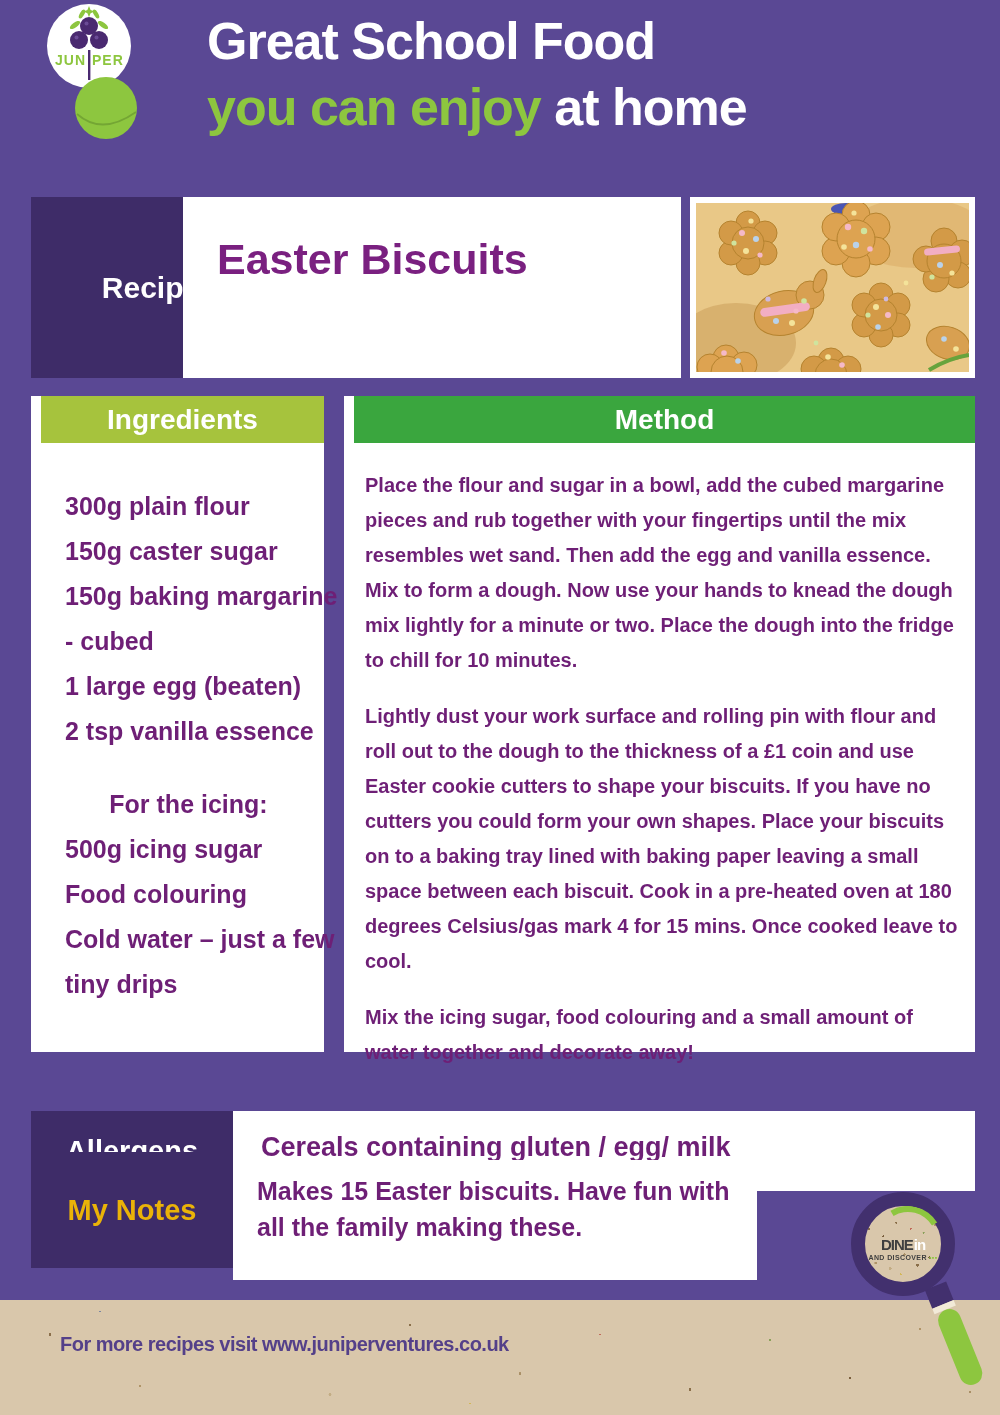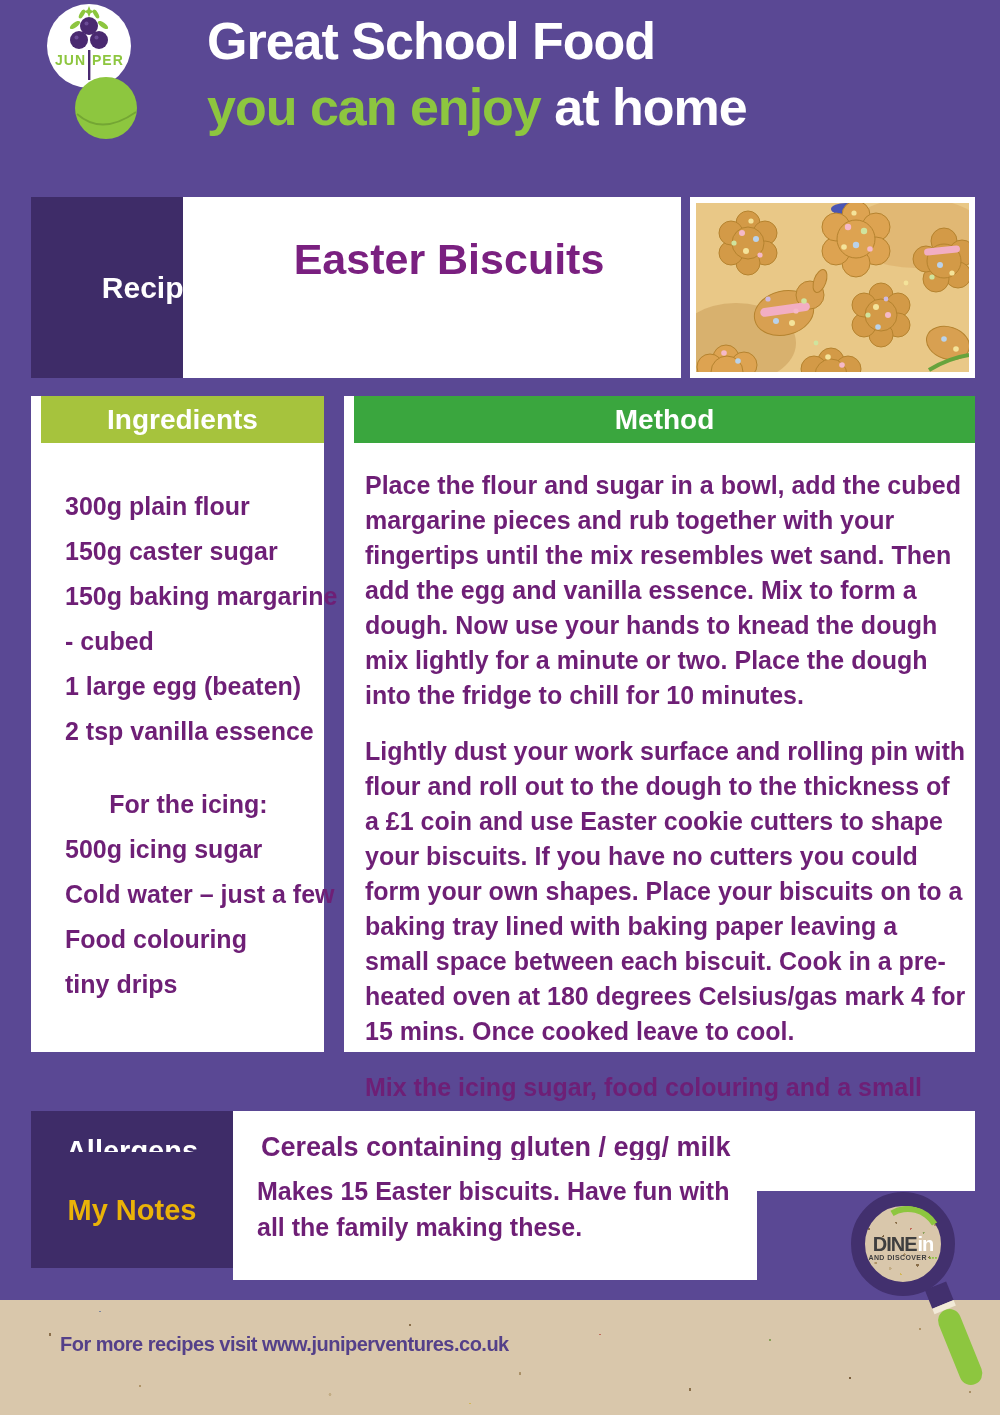--- a/index.html
+++ b/index.html
@@ -10,38 +10,38 @@
   .logo{position:absolute;left:16px;top:2px;width:170px;height:150px;}
   .titles{position:absolute;left:207px;top:8px;}
   .title-line{font-size:52px;font-weight:bold;color:#ffffff;line-height:66px;letter-spacing:-1px;}
   .title-green{color:#8dc63f;}
 
   
   .recipe-row{position:absolute;left:31px;top:197px;width:944px;height:181px;}
   .recipe-label{position:absolute;left:0;top:0;width:152px;height:181px;background:#3e2c68;
         color:#fff;font-size:30px;font-weight:bold;display:flex;align-items:center;justify-content:center;padding-left:44px;}
   .recipe-titlebox{position:absolute;left:152px;top:0;width:498px;height:181px;background:#fff;}
-  .recipe-title{margin:38px 0 0 34px;font-size:43px;font-weight:bold;color:#7a2080;letter-spacing:0;text-align:center;}
+  .recipe-title{margin:38px 0 0 34px;font-size:43px;font-weight:bold;color:#7a2080;letter-spacing:0;}
   .photo{position:absolute;right:0;top:0;width:285px;height:181px;background:#fff;
         padding:6px;box-sizing:border-box;}
 
   
   .columns{position:absolute;left:31px;top:396px;width:944px;height:656px;}
   .col{position:absolute;top:0;background:#ffffff;}
   .ing-col{left:0;width:293px;height:656px;}
   .method-col{left:313px;width:631px;height:656px;}
   .col-header{height:47px;display:flex;align-items:center;justify-content:center;
         color:#fff;font-size:28px;font-weight:bold;margin-left:10px;}
   .ing-header{background:#a6c33d;}
   .method-header{background:#3aa63e;}
   .ing-body{padding:50px 12px 0 18px;}
   .ing{font-size:25px;font-weight:bold;color:#6e1f76;margin:0 0 19px 16px;line-height:26px;white-space:nowrap;}
   .icing-heading{margin-top:47px;text-align:center;}
   .method-body{padding:25px 8px 0 21px;}
-  .method-body p{font-size:25px;font-weight:bold;color:#6e1f76;line-height:35px;margin:0 0 21px 0;}
+  .method-body p{font-size:20px;font-weight:bold;color:#6e1f76;line-height:35px;margin:0 0 21px 0;}
 
   
   .allergens-row{position:absolute;left:31px;top:1111px;width:944px;height:80px;}
   .label-box{position:absolute;left:0;top:0;width:202px;height:100%;background:#3e2c68;color:#fff;
         font-size:29px;font-weight:bold;display:flex;align-items:center;justify-content:center;}
   .allergens-value{position:absolute;left:202px;top:0;width:742px;height:100%;background:#fff;
         display:flex;align-items:center;box-sizing:border-box;padding:0 0 8px 28px;
         font-size:27px;font-weight:bold;color:#6e1f76;}
   .notes-row{position:absolute;left:31px;top:1152px;width:726px;height:116px;}
   .notes-label{position:absolute;left:0;top:0;width:202px;height:116px;background:#3e2c68;color:#eab308;
@@ -75,21 +75,21 @@
         transform-origin:11px 0;}
   .dine-stub{height:20px;background:#42306e;}
   .dine-hgap{height:6px;background:#f2ead8;}
   .dine-grip{height:80px;background:#8dc63f;border-radius:12px;}
   .dine-ring{position:absolute;left:23px;top:12px;width:76px;height:76px;border:14px solid #42306e;
         border-radius:50%;}
   .dine-arc{position:absolute;left:9px;top:0px;width:56px;height:56px;border:6px solid transparent;
         border-top-color:#8dc63f;border-radius:50%;transform:rotate(14deg);}
   .dine-text{position:absolute;inset:0;display:flex;flex-direction:column;align-items:center;
         justify-content:center;padding-top:8px;}
-  .dine-l1{font-size:20px;font-weight:bold;color:#3f3f3f;letter-spacing:-1px;line-height:19px;}
+  .dine-l1{font-size:15px;font-weight:bold;color:#3f3f3f;letter-spacing:-1px;line-height:19px;}
   .dine-in{color:#ffffff;margin-left:1px;}
   .dine-l2{font-size:7px;font-weight:bold;color:#3f3f3f;letter-spacing:0.4px;}
   .dine-dots{color:#8dc63f;font-size:7px;margin-left:2px;}
 </style>
 </head>
 <body>
 
 <div class="page">
 
   <div class="logo">
@@ -244,22 +244,22 @@
       <div class="col-header ing-header">Ingredients</div>
       <div class="ing-body">
         <p class="ing">300g plain flour</p>
         <p class="ing">150g caster sugar</p>
         <p class="ing">150g baking margarine</p>
         <p class="ing">- cubed</p>
         <p class="ing">1 large egg (beaten)</p>
         <p class="ing">2 tsp vanilla essence</p>
         <p class="ing icing-heading">For the icing:</p>
         <p class="ing">500g icing sugar</p>
+        <p class="ing">Food colouring</p>
         <p class="ing">Cold water – just a few</p>
-        <p class="ing">Food colouring</p>
         <p class="ing">tiny drips</p>
       </div>
     </div>
 
     <div class="col method-col">
       <div class="col-header method-header">Method</div>
       <div class="method-body">
         <p>Place the flour and sugar in a bowl, add the cubed margarine pieces and rub together with your fingertips until the mix resembles wet sand.  Then add the egg and vanilla essence.  Mix to form a dough.  Now use your hands to knead the dough mix lightly for a minute or two. Place the dough into the fridge to chill for 10 minutes.</p>
         <p>Lightly dust your work surface and rolling pin with flour and roll out to the dough to the thickness of a £1 coin and use Easter cookie cutters to shape your biscuits.  If you have no cutters you could form your own shapes.  Place your biscuits on to a baking tray lined with baking paper leaving a small space between each biscuit.  Cook in a pre-heated oven at 180 degrees Celsius/gas mark 4 for 15 mins. Once cooked leave to cool.</p>
         <p>Mix the icing sugar, food colouring and a small amount of water together and decorate away!</p>

